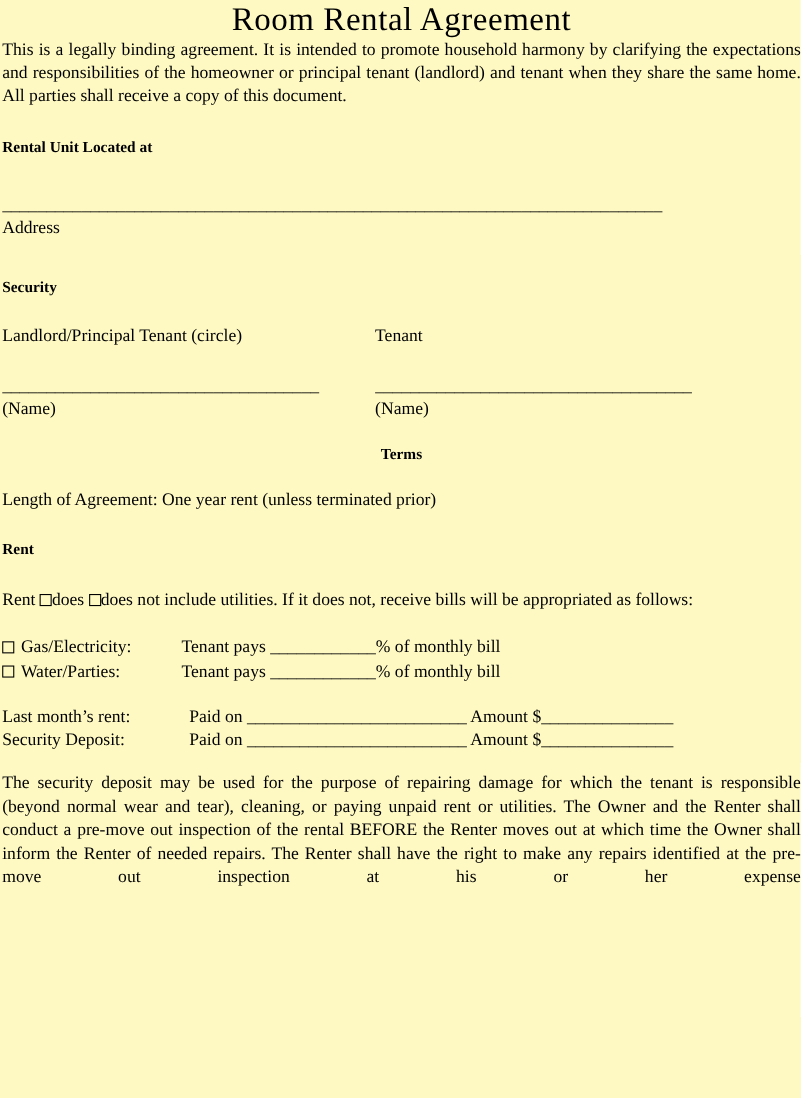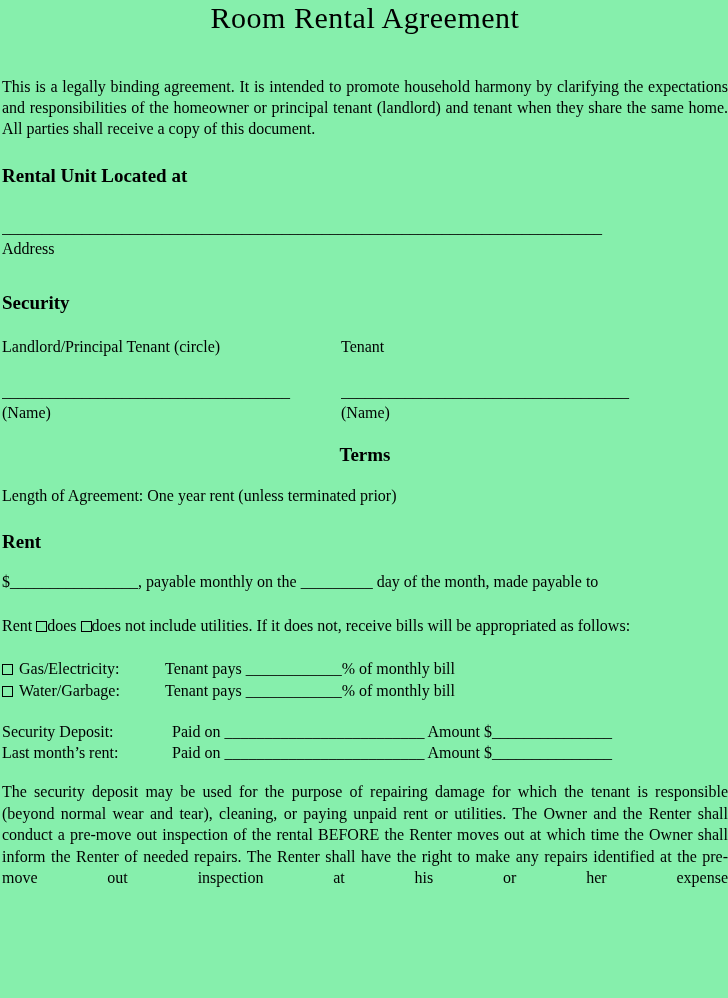--- a/index.html
+++ b/index.html
@@ -1,48 +1,48 @@
 <!DOCTYPE html>
 <html><head>
 <meta charset="utf-8">
 <style>
   html, body { margin: 0; padding: 0; background: #ffffff; }
   .page {
     position: relative;
     width: 728px;
     height: 998px;
     margin: 0 auto;
-    background: #86efac;
+    background: #fef9c3;
     color: #000000;
     font-family: "Liberation Serif", "DejaVu Serif", serif;
     font-size: 16px;
     line-height: 21px;
     overflow: hidden;
     box-sizing: border-box;
     padding: 1px 0 0 2px;
   }
   .title {
     font-size: 30px;
     font-weight: normal;
     text-align: center;
     margin: 0;
     line-height: 34px;
     letter-spacing: 0.5px;
   }
   h2 {
-    font-size: 19px;
+    font-size: 14px;
     font-weight: bold;
     margin: 0;
     line-height: 22px;
   }
   p, .row { margin: 0; }
   .just { text-align: justify; }
   .just-all { text-align: justify; text-align-last: justify; }
 
-  .mt-intro    { margin-top: 41px; }
+  .mt-intro    { }
   .mt-h-rental { margin-top: 26px; }
   .mt-blank    { margin-top: 30px; }
   .mt-h-part   { margin-top: 33px; }
   .mt-plabels  { margin-top: 22px; }
   .mt-pblanks  { margin-top: 24px; }
   .mt-h-terms  { margin-top: 21px; text-align: center; }
   .mt-length   { margin-top: 19px; }
   .mt-h-rent   { margin-top: 25px; }
   .mt-rentline { margin-top: 18px; }
   .mt-util     { margin-top: 23px; }
@@ -101,39 +101,38 @@
     <div class="col2">(Name)</div>
   </div>
 
   <h2 class="mt-h-terms">Terms</h2>
 
   <p class="mt-length">Length of Agreement: One year rent (unless terminated prior)</p>
 
   <h2 class="mt-h-rent">Rent</h2>
 
   <div class="mt-rentline">
-    <div class="row">$________________, payable monthly on the _________ day of the month, made payable to</div>
   </div>
 
   <p class="just mt-util"><span>Rent </span><span class="cbx"></span><span>does </span><span class="cbx"></span><span>does not include utilities. If it does not, receive bills will be appropriated as follows:</span></p>
 
   <div class="mt-utilrows">
     <div class="util-row">
       <span class="cbx cbx-gap"></span><span class="ulabel">Gas/Electricity:</span><span>Tenant pays ____________% of monthly bill</span>
     </div>
     <div class="util-row">
-      <span class="cbx cbx-gap"></span><span class="ulabel">Water/Garbage:</span><span>Tenant pays ____________% of monthly bill</span>
+      <span class="cbx cbx-gap"></span><span class="ulabel">Water/Parties:</span><span>Tenant pays ____________% of monthly bill</span>
     </div>
   </div>
 
 
   <div class="mt-deprows">
     <div class="dep-row">
-      <span class="dep-label">Security Deposit:</span><span>Paid on _________________________ Amount $_______________</span>
+      <span class="dep-label">Last month’s rent:</span><span>Paid on _________________________ Amount $_______________</span>
     </div>
     <div class="dep-row">
-      <span class="dep-label">Last month’s rent:</span><span>Paid on _________________________ Amount $_______________</span>
+      <span class="dep-label">Security Deposit:</span><span>Paid on _________________________ Amount $_______________</span>
     </div>
   </div>
 
   <p class="just-all mt-secpar">The security deposit may be used for the purpose of repairing damage for which the tenant is responsible (beyond normal wear and tear), cleaning, or paying unpaid rent or utilities. The Owner and the Renter shall conduct a pre-move out inspection of the rental BEFORE the Renter moves out at which time the Owner shall inform the Renter of needed repairs. The Renter shall have the right to make any repairs identified at the pre-move out inspection at his or her expense</p>
 
 </div>
 
 </body></html>

